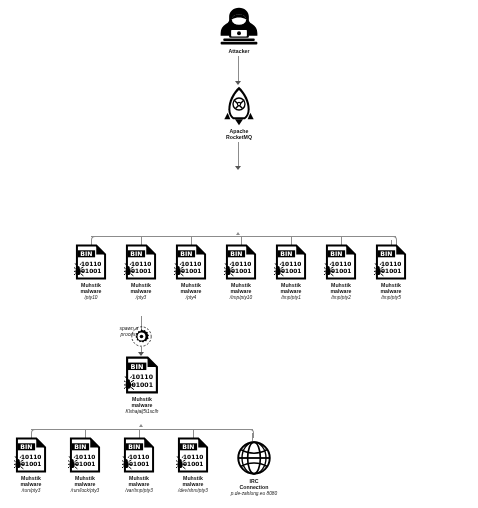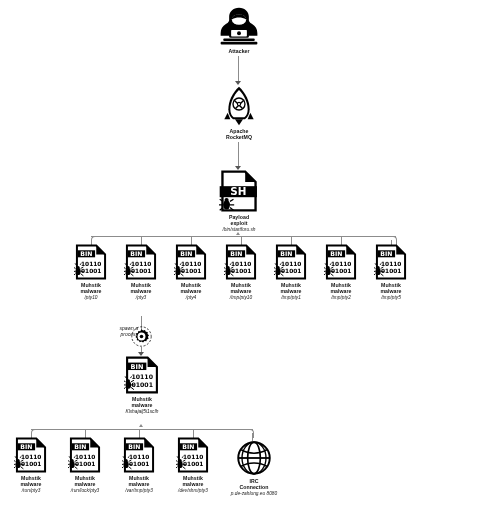--- a/index.html
+++ b/index.html
@@ -113,40 +113,20 @@
         <path fill="#000" d="M24 50h12l-6 9z"></path>
       </svg>
     </span>
     <div class="caption">Apache
 RocketMQ</div>
   </div>
 
   <div class="vline" style="left:238px;top:142px;height:26px;"></div>
   <div class="arrow-d" style="left:235px;top:166px;"></div>
 
-  <div class="node" style="left:203px;top:170px;width:72px;">
-    <span>
-      <svg width="40" height="42" viewBox="0 0 58 60">
-        <path fill="#fff" stroke="#000" stroke-width="3.4" d="M5 2h33l15 15v41H5z"></path>
-        <path fill="#000" d="M38 2l15 15H38z"></path>
-        <rect x="1" y="23" width="54" height="16" fill="#000"></rect>
-        <text x="28" y="36" font-family="DejaVu Sans" font-size="15" font-weight="bold" fill="#fff" text-anchor="middle">SH</text>
-
-        <g fill="#000" transform="translate(1,40)">
-          <ellipse cx="10" cy="10" rx="5" ry="7"></ellipse>
-          <circle cx="10" cy="3" r="3"></circle>
-          <path d="M6 -2l-2-3M14 -2l2-3" stroke="#000" stroke-width="1.6"></path>
-          <path d="M5 5L0 2M5 10L-1 10M5 14L0 18M15 5l5-3M15 10l6 0M15 14l5 4" stroke="#000" stroke-width="1.8" fill="none"></path>
-        </g>
-      </svg>
-    </span>
-    <div class="caption">Payload
-exploit</div>
-    <div class="subcap">/bin/startforu.sh</div>
-  </div>
 
   <div class="arrow-u" style="left:236px;top:232px;"></div>
 
   <div class="hline" style="left:91px;top:236px;width:305px;"></div>
   <div class="corner" style="left:91px;top:236px;width:5px;height:8px;"></div>
   <div class="corner-r" style="left:391px;top:236px;width:5px;height:8px;"></div>
 
   <div class="vline" style="left:91px;top:240px;height:6px;"></div>
   <div class="vline" style="left:141px;top:236px;height:10px;"></div>
   <div class="vline" style="left:191px;top:236px;height:10px;"></div>

